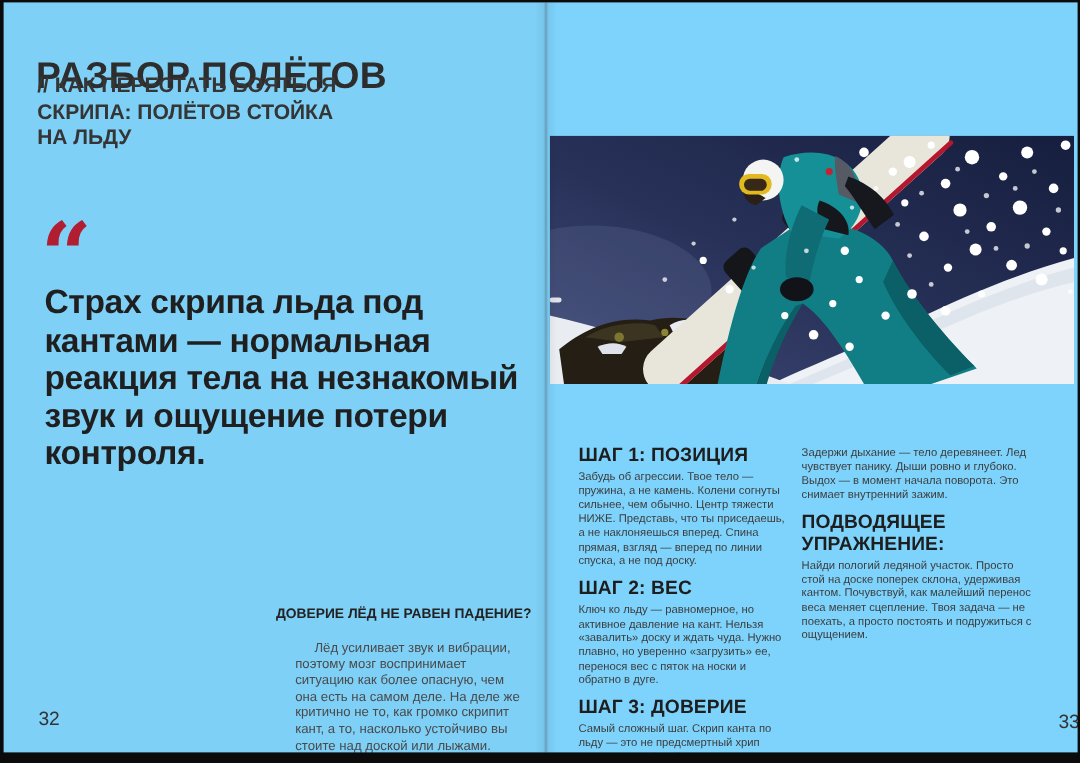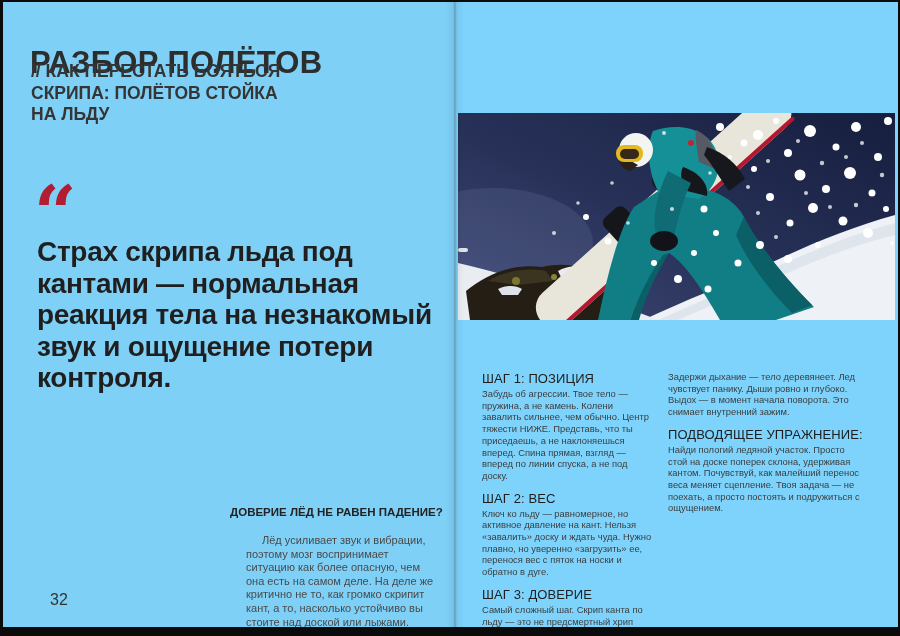--- a/index.html
+++ b/index.html
@@ -19,31 +19,31 @@
          color:#2d2d2d;white-space:nowrap;}
   .subtitle{position:absolute;left:31px;top:61px;font-size:17.5px;font-weight:700;line-height:21.5px;
             color:#353535;}
   .quote-mark{position:absolute;left:34px;top:176px;font-family:"DejaVu Serif",serif;font-weight:700;
               font-size:74px;line-height:74px;color:#b11d31;}
   .quote{position:absolute;left:37px;top:236px;width:412px;font-size:28px;font-weight:700;
          line-height:31.5px;letter-spacing:-0.3px;color:#1f1f1f;}
   .note{position:absolute;left:230px;top:506px;width:224px;}
   .note h3{margin:0 0 3px 0;font-size:11.5px;font-weight:700;color:#222;}
   .note p{margin:16px;font-size:11px;line-height:13.6px;color:#4a4a4a;text-indent:16px;}
-  .pagenum{position:absolute;font-size:16px;color:#333;margin-left:18px;}
+  .pagenum{position:absolute;font-size:16px;color:#333;}
   .pagenum.pl{left:32px;top:591px;}
   .pagenum.pr{left:882px;top:594px;}
 
   
   .photo{position:absolute;left:458px;top:113px;width:437px;height:207px;overflow:hidden;}
   .photo svg{display:block;width:100%;height:100%;}
   .col{position:absolute;top:371px;}
   .col.c1{left:482px;width:172px;}
   .col.c2{left:668px;width:198px;}
-  .col h4{margin:0 0 2px 0;font-size:13px;font-weight:400;color:#1e1e1e;letter-spacing:0.1px;}
+  .col h4{margin:0 0 2px 0;font-size:16px;font-weight:700;color:#1e1e1e;letter-spacing:0.1px;}
   .col p{margin:0 0 9px 0;font-size:9.4px;line-height:11.7px;color:#3d3d3d;}
   .col section{margin:0;}
 </style>
 </head>
 <body>
 
 <div class="scan">
 
   <div class="page-left-tint"></div>
 
@@ -183,21 +183,21 @@
         <circle cx="170" cy="110" r="1.8"></circle>
           <circle cx="214" cy="96" r="2"></circle>
           <circle cx="434" cy="130" r="2"></circle>
       </g>
     </svg>
   </div>
 
   <div class="col c1">
     <section>
       <h4>ШАГ 1: ПОЗИЦИЯ</h4>
-      <p>Забудь об агрессии. Твое тело — пружина, а не камень. Колени завалить сильнее, чем обычно. Центр тяжести НИЖЕ. Представь, что ты приседаешь, а не наклоняешься вперед. Спина прямая, взгляд — вперед по линии спуска, а не под доску.</p>
+      <p>Забудь об агрессии. Твое тело — пружина, а не камень. Колени согнуты сильнее, чем обычно. Центр тяжести НИЖЕ. Представь, что ты приседаешь, а не наклоняешься вперед. Спина прямая, взгляд — вперед по линии спуска, а не под доску.</p>
     </section>
     <section>
       <h4>ШАГ 2: ВЕС</h4>
       <p>Ключ ко льду — равномерное, но активное давление на кант. Нельзя «завалить» доску и ждать чуда. Нужно плавно, но уверенно «загрузить» ее, перенося вес с пяток на носки и обратно в дуге.</p>
     </section>
     <section>
       <h4>ШАГ 3: ДОВЕРИЕ</h4>
       <p>Самый сложный шаг. Скрип канта по льду — это не предсмертный хрип доски. Это рабочий звук. Это значит, что железо</p>
     </section>
   </div>

